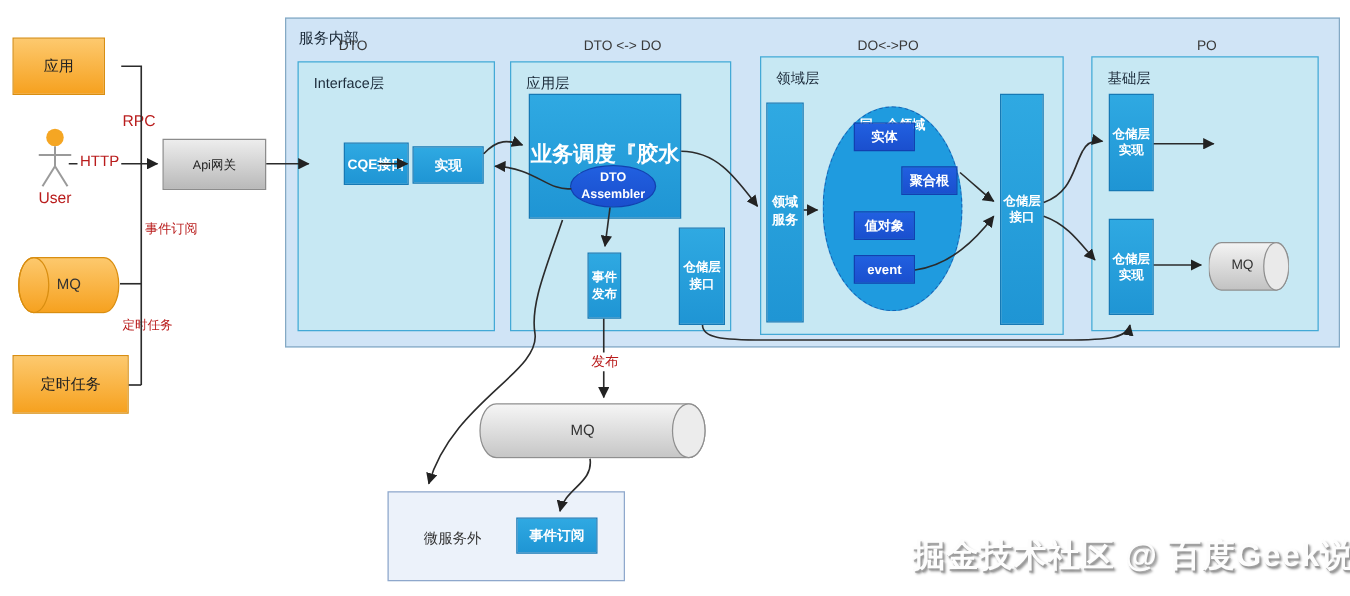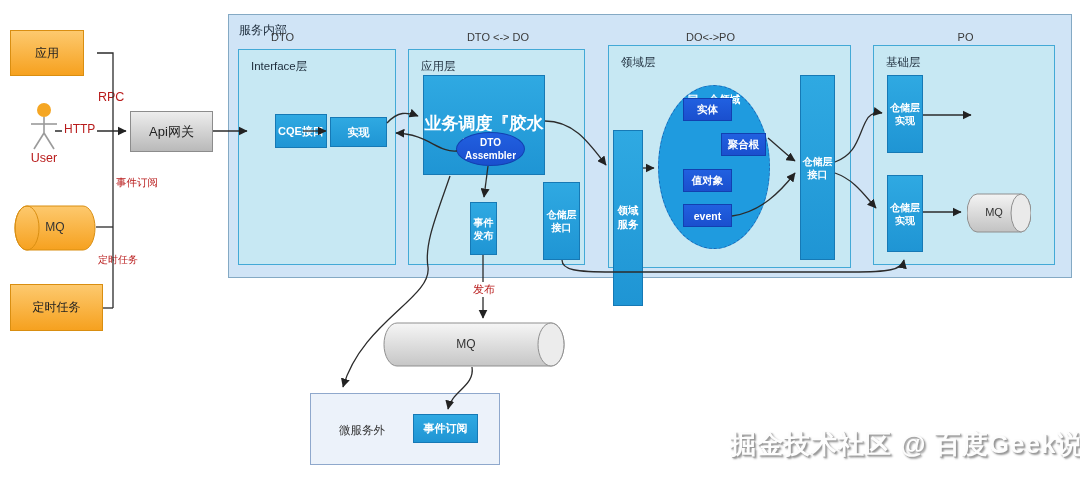--- a/index.html
+++ b/index.html
@@ -3,21 +3,21 @@
 <meta charset="utf-8">
 <style>
   html,body{margin:0;padding:0;background:#fff;}
   body{font-family:"Liberation Sans","DejaVu Sans",sans-serif;}
   #canvas{position:relative;width:1080px;height:477px;background:#fff;overflow:hidden;}
   .abs{position:absolute;box-sizing:border-box;}
   .center{display:flex;align-items:center;justify-content:center;text-align:center;}
   .stack{white-space:pre-line;line-height:1.3;}
   
   .box-orange{background:linear-gradient(180deg,#fdc96e 0%,#f6a11f 100%);border:1px solid #d98e11;color:#222;font-size:12px;z-index:4;}
-  .box-gray{background:linear-gradient(180deg,#ededed 0%,#b9b9b9 100%);border:1px solid #8c8c8c;color:#222;font-size:13px;z-index:4;text-align:center;}
+  .box-gray{background:linear-gradient(180deg,#ededed 0%,#b9b9b9 100%);border:1px solid #8c8c8c;color:#222;font-size:10px;z-index:4;text-align:center;}
   .container-outer{background:#d0e4f6;border:1px solid #84a9c4;z-index:1;}
   .section{background:#c7e8f3;border:1px solid #43a9d6;z-index:2;}
   .section-title{position:absolute;left:12px;top:9px;font-size:11.5px;color:#1c2b3a;}
   .azure{background:linear-gradient(180deg,#2fa9e2 0%,#1f95d4 100%);border:1px solid #1679b5;color:#fff;font-weight:bold;font-size:11px;z-index:4;}
   .royal{background:linear-gradient(180deg,#2160e0 0%,#1a4fce 100%);border:1px solid #1240b0;color:#fff;font-weight:bold;font-size:10.5px;z-index:4;}
   .lbl{font-size:11px;color:#b91c1c;z-index:4;}
   .colhead{font-size:11px;color:#3a3a3a;z-index:3;}
   .domain-ellipse{background:#1f9bdf;border:1.5px dashed #1668b8;border-radius:50%;z-index:3;}
   .outside-box{background:#ecf2fa;border:1px solid #8fa8cc;z-index:2;}
   svg.wires{position:absolute;left:0;top:0;z-index:6;pointer-events:none;}
@@ -111,21 +111,21 @@
 发布</span>
   </div>
   <div class="abs azure center" style="left:543px;top:182px;width:37px;height:78px;font-size:10px;">
     <span class="stack">仓储层
 接口</span>
   </div>
 
   <div class="abs section" style="left:608px;top:45px;width:243px;height:223px;">
     <div class="section-title">领域层</div>
   </div>
-  <div class="abs azure center" style="left:613px;top:82px;width:30px;height:176px;font-size:10.5px;margin-top:48px;">
+  <div class="abs azure center" style="left:613px;top:82px;width:30px;height:176px;font-size:10.5px;">
     <span class="stack">领域
 服务</span>
   </div>
   <div class="abs domain-ellipse" style="left:658px;top:85px;width:112px;height:164px;">
     <div class="abs center" style="left:0;top:7px;width:100%;color:#fff;font-weight:bold;font-size:10.5px;">同一个领域</div>
   </div>
   <div class="abs royal center" style="left:683px;top:98px;width:49px;height:23px;">
     <span>实体</span>
   </div>
   <div class="abs royal center" style="left:721px;top:133px;width:45px;height:23px;">

